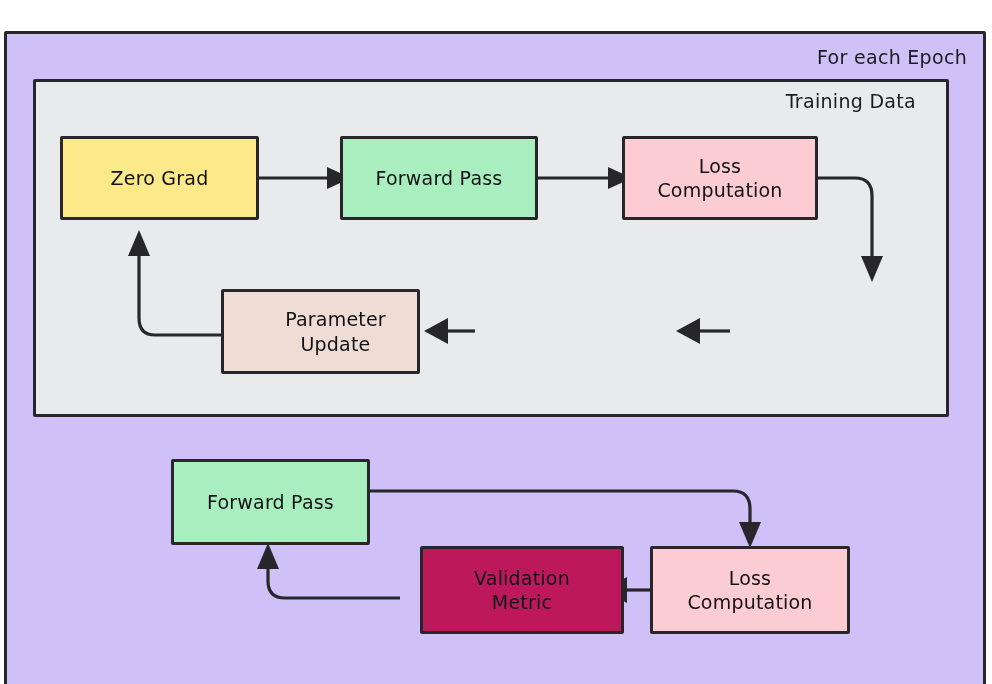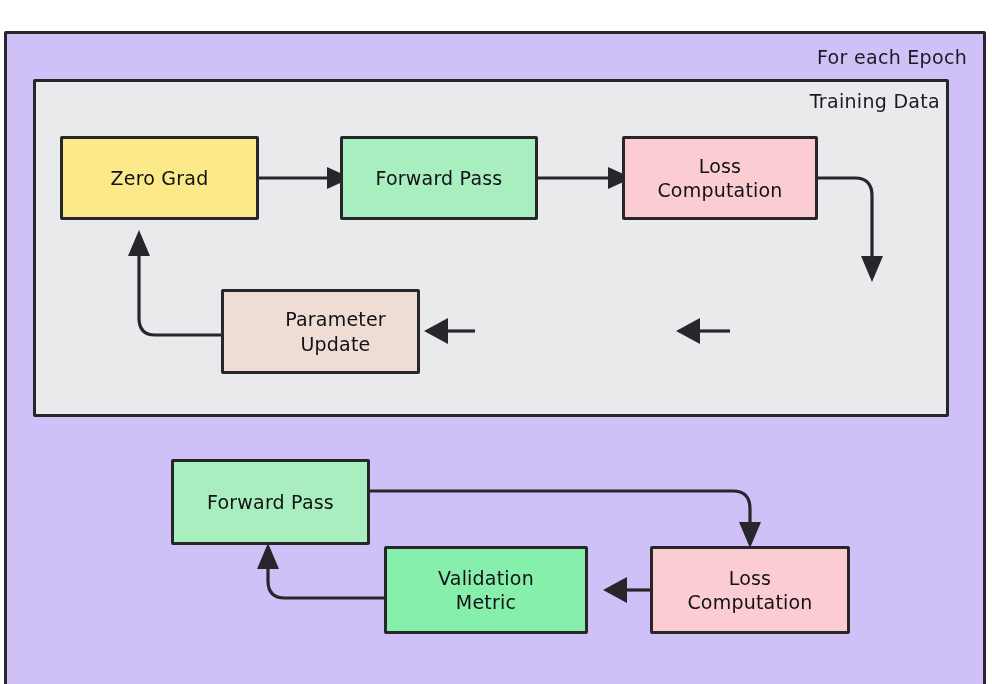--- a/index.html
+++ b/index.html
@@ -37,21 +37,21 @@
     width: 916px; height: 338px;
     background: #e8eaec;
   }
   .sg-validation {
     left: 33px; top: 396px;
     width: 916px; height: 236px;
     background: #e0f8fa;
   }
   .sg-title {
     position: absolute;
-    right: 6px;
+    right: 30px;
     top: 8px;
     font-family: "DejaVu Sans", sans-serif;
     font-size: 19px;
     color: #1b1b1f;
     letter-spacing: 0.3px;
     white-space: nowrap;
   }
   .sg-epoch > .sg-title { top: 12px; right: 16px; }
 
   
@@ -161,19 +161,19 @@
   <div class="node" style="left:622px; top:112px; width:196px; height:84px; background:#fbcdd3;">Loss
 Computation</div>
 
 
 
   <div class="node" style="left:221px; top:265px; width:199px; height:85px; background:#eedcd5;padding-left:36px;">Parameter
 Update</div>
 
   <div class="node" style="left:171px; top:435px; width:199px; height:86px; background:#a9eebf;">Forward Pass</div>
 
-  <div class="node" style="left:384px; top:522px; width:204px; height:88px; background:#86efac;">Validation
+  <div class="node" style="left:420px; top:522px; width:204px; height:88px; background:#be185d;">Validation
 Metric</div>
 
   <div class="node" style="left:650px; top:522px; width:200px; height:88px; background:#fbcdd3;">Loss
 Computation</div>
 
 </div>
 
 </body></html>

